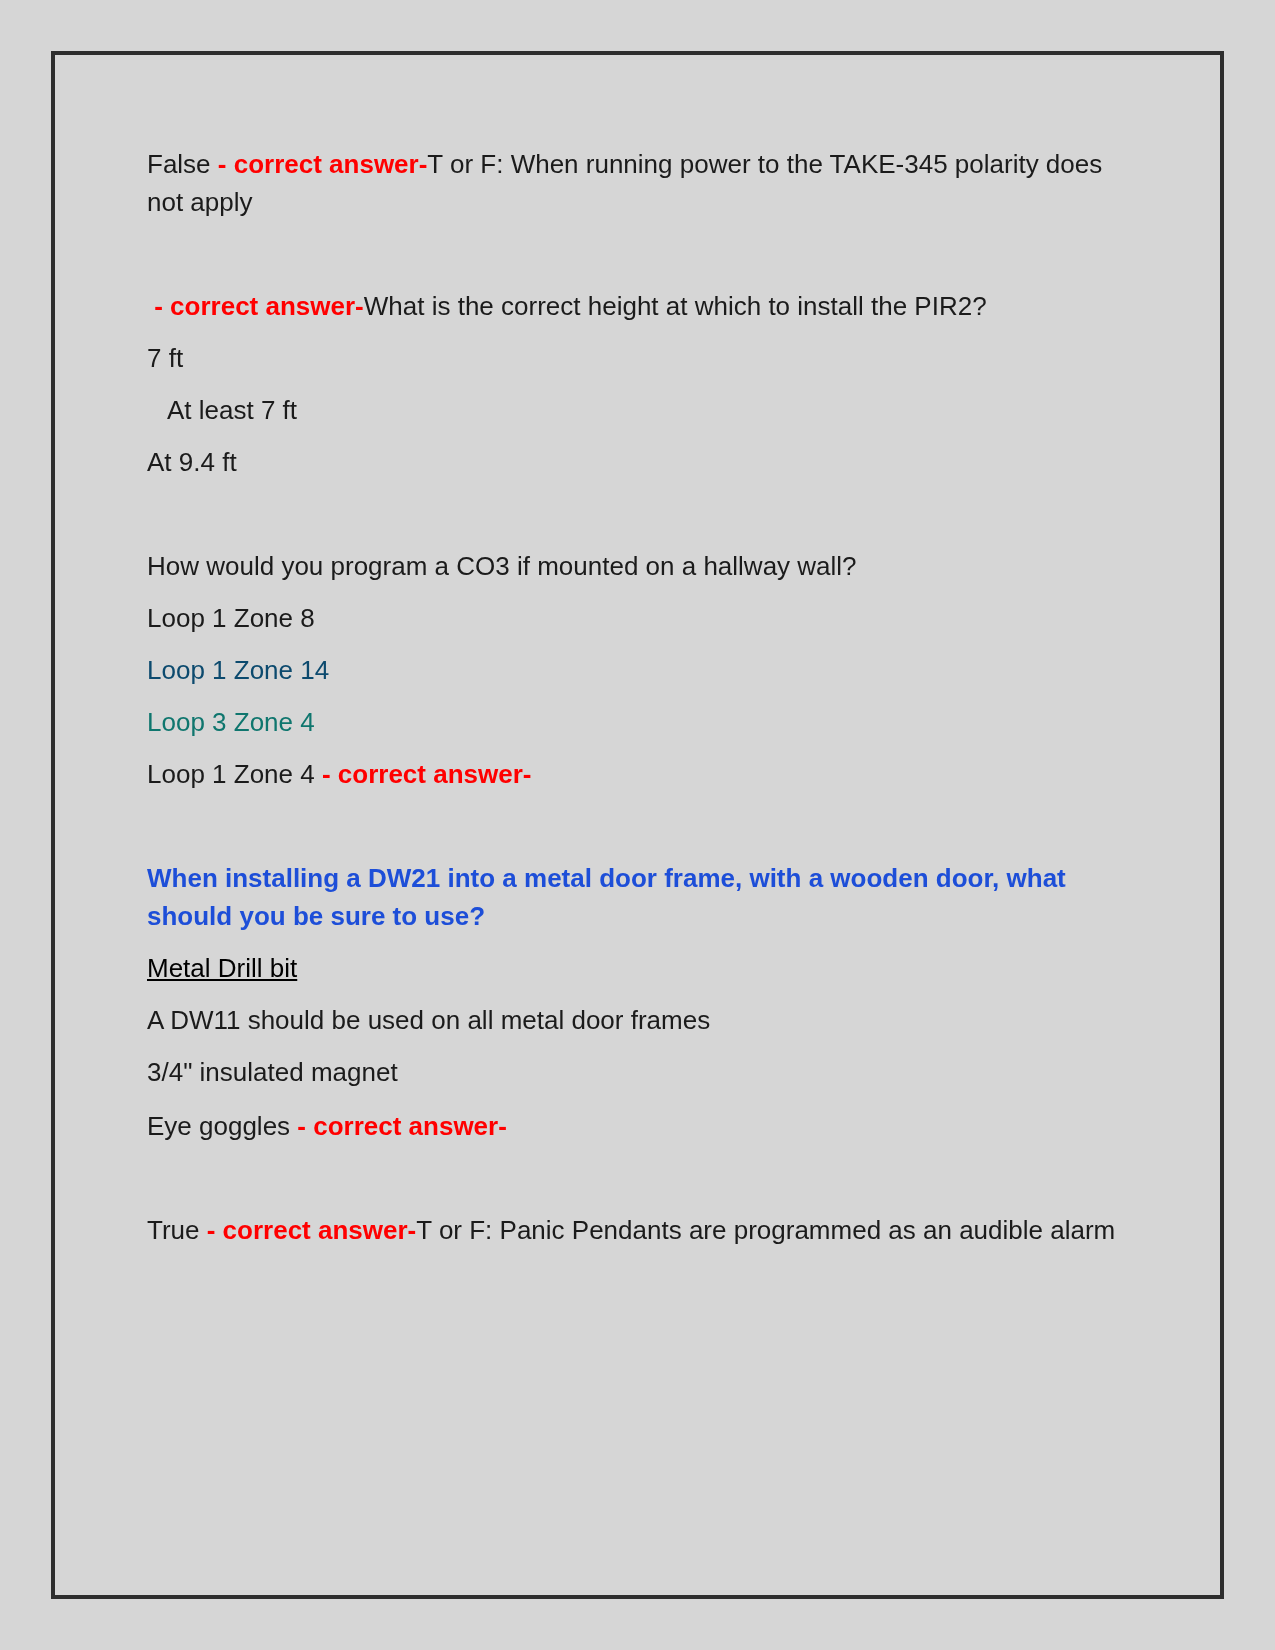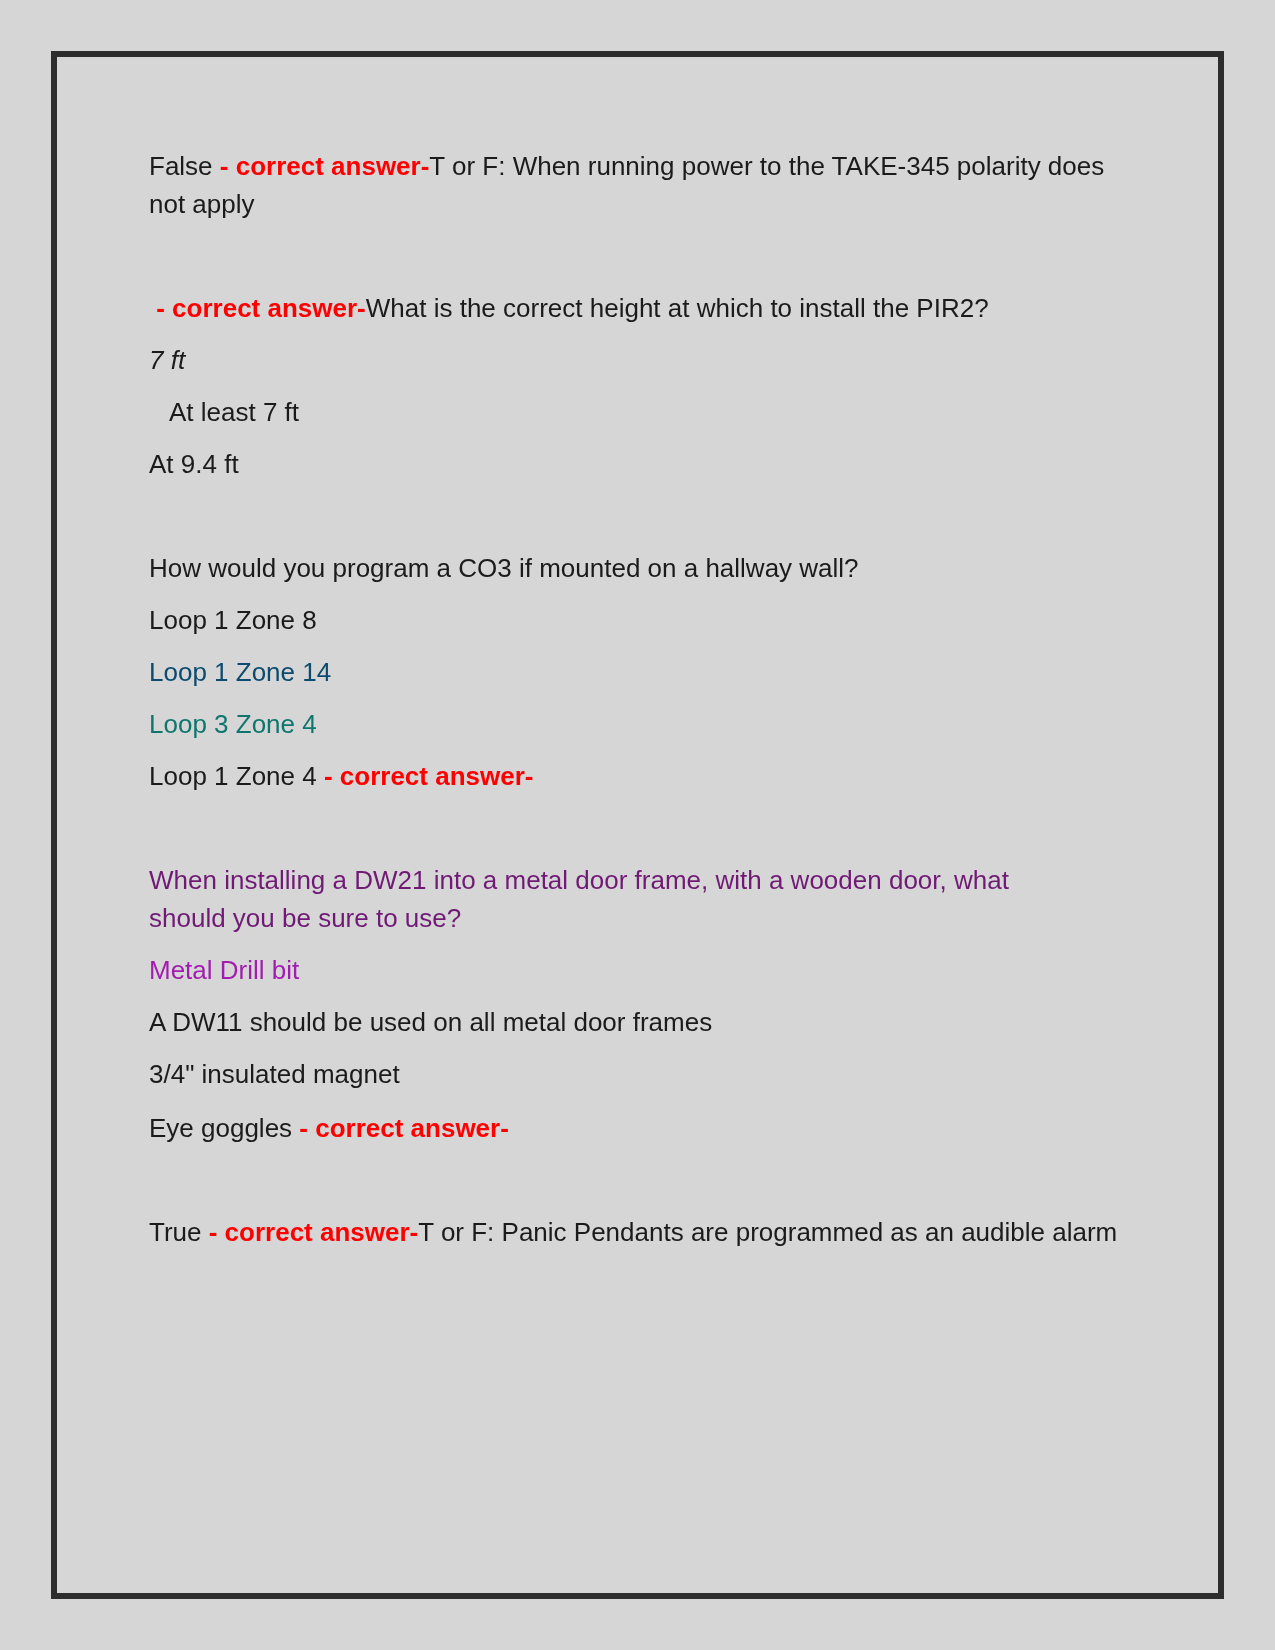--- a/index.html
+++ b/index.html
@@ -14,21 +14,21 @@
     font-family: "Liberation Sans", sans-serif;
     overflow: hidden;
   }
   .page {
     position: absolute;
     left: 51px;
     top: 51px;
     width: 1173px;
     height: 1548px;
     box-sizing: border-box;
-    border: 6px solid #d946ef;
+    border: 4px solid #d946ef;
     padding: 90px 40px 0 92px;
     background: #d6d6d6;
   }
   .para {
     margin: 0 0 14px 0;
     font-size: 26px;
     line-height: 38px;
     color: #1b1b1b;
     white-space: pre-wrap;
   }
@@ -41,32 +41,32 @@
 </style>
 </head>
 <body style="background: rgb(214, 214, 214);">
 
 <div class="page" style="background: rgb(214, 214, 214); border-color: rgb(45, 45, 45);">
   <div>
       <p class="para" style="color: rgb(27, 27, 27);"><span>False </span><span class="red" style="color: rgb(255, 0, 0);">- correct answer-</span><span>T or F: When running power to the TAKE-345 polarity does
 not apply</span></p>
       <p class="para spacer" style="color: rgb(27, 27, 27);"></p>
       <p class="para" style="color: rgb(27, 27, 27);"><span> </span><span class="red" style="color: rgb(255, 0, 0);">- correct answer-</span><span>What is the correct height at which to install the PIR2?</span></p>
-      <p class="para" style="color: rgb(27, 27, 27); font-style: italic;"><span>7 ft</span></p>
+      <p class="para" style="color: rgb(27, 27, 27);"><span>7 ft</span></p>
       <p class="para" style="color: rgb(27, 27, 27); margin-left: 20px;"><span>At least 7 ft</span></p>
       <p class="para" style="color: rgb(27, 27, 27);"><span>At 9.4 ft</span></p>
       <p class="para spacer" style="color: rgb(27, 27, 27);"></p>
       <p class="para" style="color: rgb(27, 27, 27);"><span>How would you program a CO3 if mounted on a hallway wall?</span></p>
       <p class="para" style="color: rgb(27, 27, 27);"><span>Loop 1 Zone 8</span></p>
       <p class="para" style="color: #0c4a6e;"><span>Loop 1 Zone 14</span></p>
       <p class="para" style="color: #0f766e;"><span>Loop 3 Zone 4</span></p>
       <p class="para" style="color: rgb(27, 27, 27);"><span>Loop 1 Zone 4 </span><span class="red" style="color: rgb(255, 0, 0);">- correct answer-</span></p>
       <p class="para spacer" style="color: rgb(27, 27, 27);"></p>
-      <p class="para" style="color: #701a75;"><span>When installing a DW21 into a metal door frame, with a wooden door, what
+      <p class="para" style="color: #1d4ed8; font-weight: bold;"><span>When installing a DW21 into a metal door frame, with a wooden door, what
 should you be sure to use?</span></p>
-      <p class="para" style="color: #a21caf;"><span>Metal Drill bit</span></p>
+      <p class="para" style="color: #000000; text-decoration: underline;"><span>Metal Drill bit</span></p>
       <p class="para" style="color: rgb(27, 27, 27);"><span>A DW11 should be used on all metal door frames</span></p>
       <p class="para" style="color: rgb(27, 27, 27);"><span>3/4" insulated magnet</span></p>
       <p class="para" style="color: rgb(27, 27, 27); margin-top: 16px;"><span>Eye goggles </span><span class="red" style="color: rgb(255, 0, 0);">- correct answer-</span></p>
       <p class="para spacer" style="color: rgb(27, 27, 27);"></p>
       <p class="para" style="color: rgb(27, 27, 27);"><span>True </span><span class="red" style="color: rgb(255, 0, 0);">- correct answer-</span><span>T or F: Panic Pendants are programmed as an audible alarm</span></p>
     </div>
 </div>
 
 </body></html>

